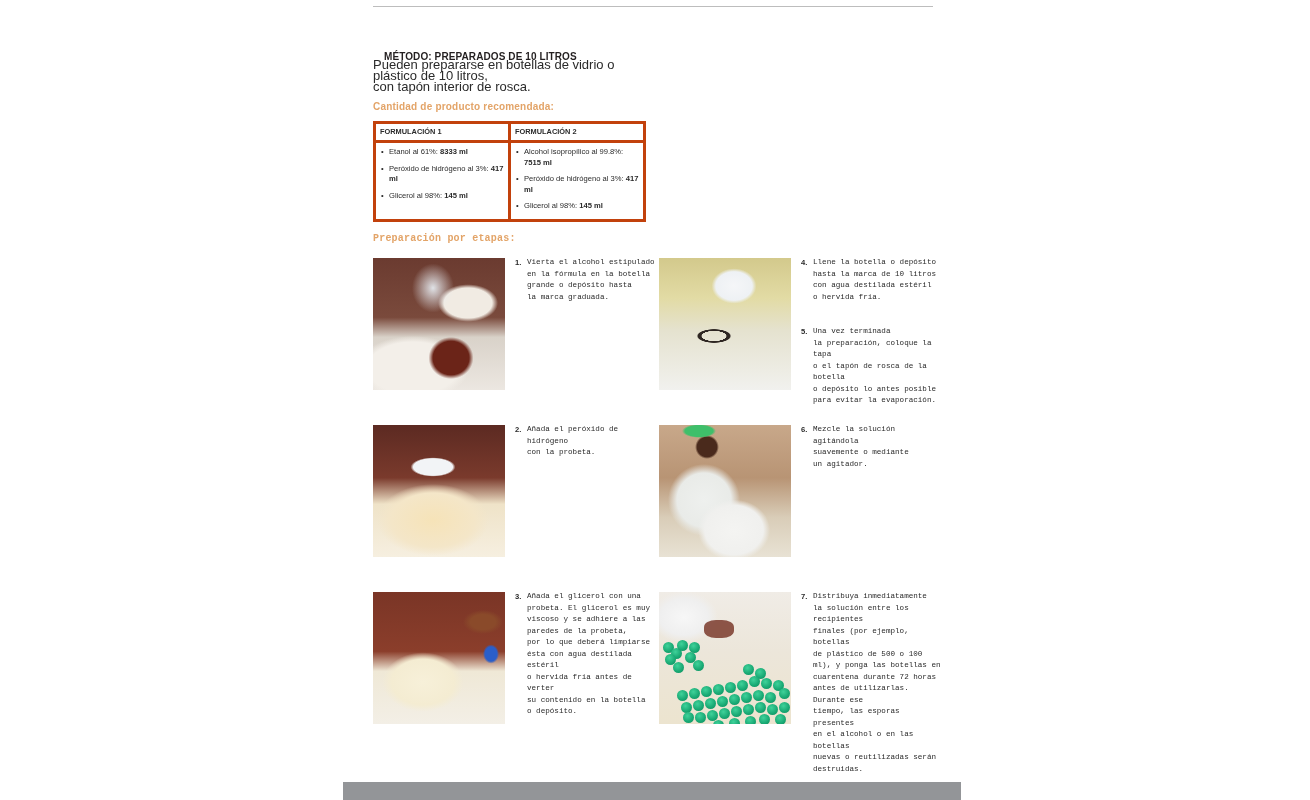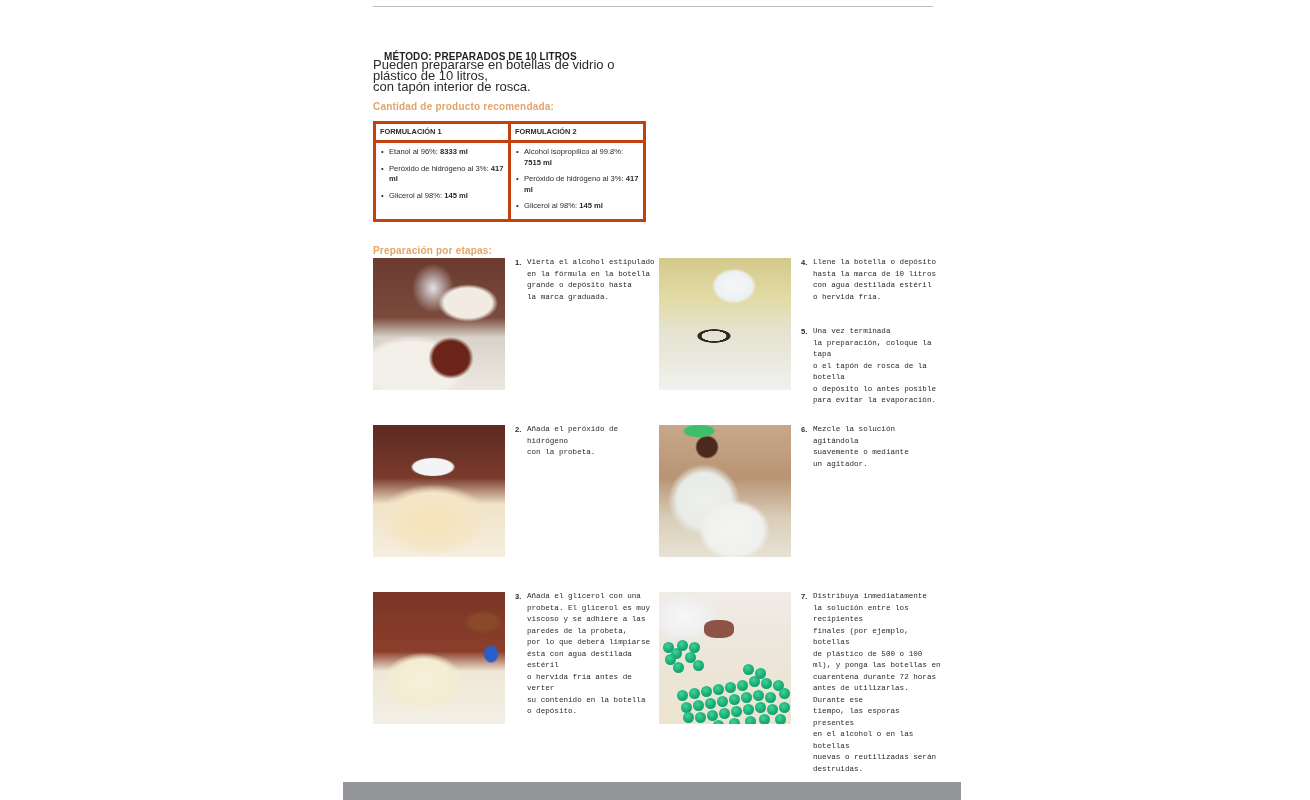--- a/index.html
+++ b/index.html
@@ -13,21 +13,21 @@
     position:absolute; left:373px; top:-7px; width:560px; height:8px;
     font-size:7px; color:#c8c8c8; letter-spacing:0.3px; white-space:nowrap; overflow:hidden;
   }
   .header-rule { position:absolute; left:373px; top:6px; width:560px; height:1px; background:#bdbdbd; }
   .title { position:absolute; left:373px; top:40px; font-size:10px; font-weight:bold; letter-spacing:0.1px; margin:11px; }
   .intro { position:absolute; left:373px; top:59px; font-size:13px; line-height:11px; width:260px; color:#2a2a2a; }
   .section-heading {
     position:absolute; left:373px; font-size:10px; font-weight:bold; color:#e3a468; letter-spacing:0.2px; margin:0;
   }
   .sh-1 { top:101px; }
-  .sh-2 { top:245px; }
+  .sh-2 { top:233px;font-family:Liberation Mono, monospace; }
   table.formula {
     position:absolute; left:373px; top:121px; width:273px; border-collapse:collapse;
     font-size:7.6px; color:#2a2a2a;
   }
   table.formula th, table.formula td { border:3px solid #c2410c; vertical-align:top; text-align:left; }
   table.formula th { font-weight:bold; font-size:7.4px; padding:3px 4px; height:10px; width:50%; }
   table.formula td { padding:4px 4px 4px 4px; height:68px; }
   .ing { position:relative; padding-left:9px; margin:0 0 6px 0; line-height:10.5px; }
   .ing:last-child { margin-bottom:0; }
   .ing .bullet { position:absolute; left:1px; top:0; }
@@ -114,21 +114,21 @@
       <tr>
         <th>FORMULACIÓN 1</th>
         <th>FORMULACIÓN 2</th>
       </tr>
     </thead>
     <tbody>
       <tr>
         <td>
           <p class="ing">
             <span class="bullet">•</span>
-            <span>Etanol al 96%: </span><b>8333 ml</b>
+            <span>Etanol al 61%: </span><b>8333 ml</b>
           </p>
           <p class="ing">
             <span class="bullet">•</span>
             <span>Peróxido de hidrógeno al 3%: </span><b>417 ml</b>
           </p>
           <p class="ing">
             <span class="bullet">•</span>
             <span>Glicerol al 98%: </span><b>145 ml</b>
           </p>
         </td>

